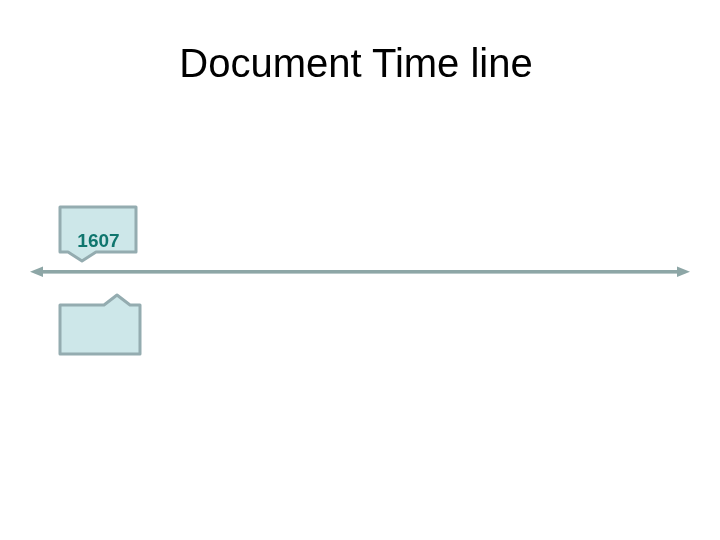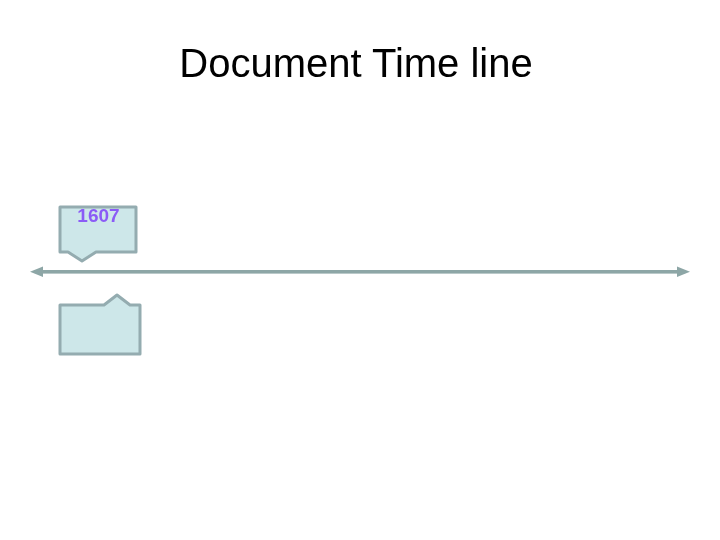--- a/index.html
+++ b/index.html
@@ -28,29 +28,29 @@
     letter-spacing: 0px;
   }
   .art {
     position: absolute;
     left: 0;
     top: 0;
   }
   .year {
     position: absolute;
     left: 60px;
-    top: 193px;
+    top: 218px;
     width: 77px;
     height: 45px;
     display: flex;
     align-items: center;
     justify-content: center;
     font-size: 19px;
     font-weight: 700;
-    color: #8b5cf6;
+    color: #0f766e;
   }
   .empty-label {
     position: absolute;
     left: 60px;
     top: 305px;
     width: 80px;
     height: 49px;
     display: flex;
     align-items: center;
     justify-content: center;

